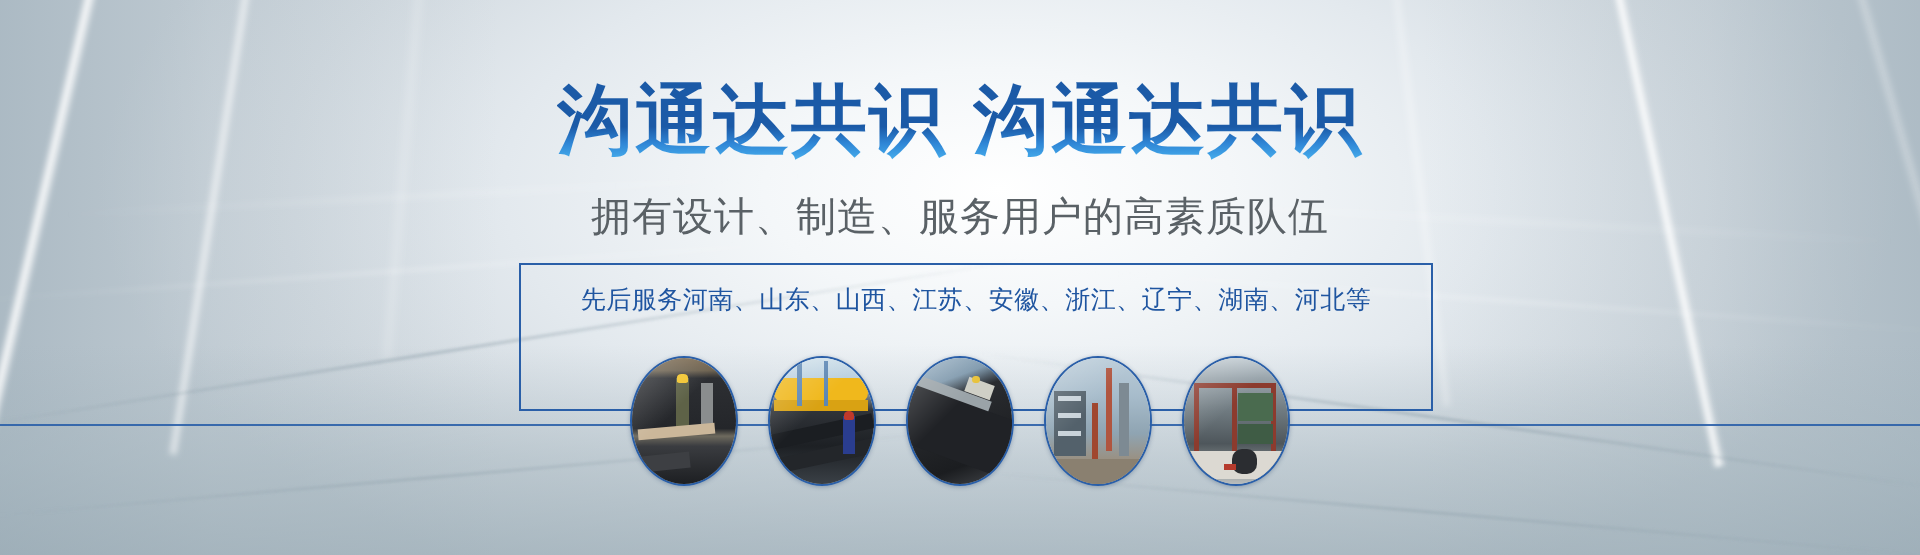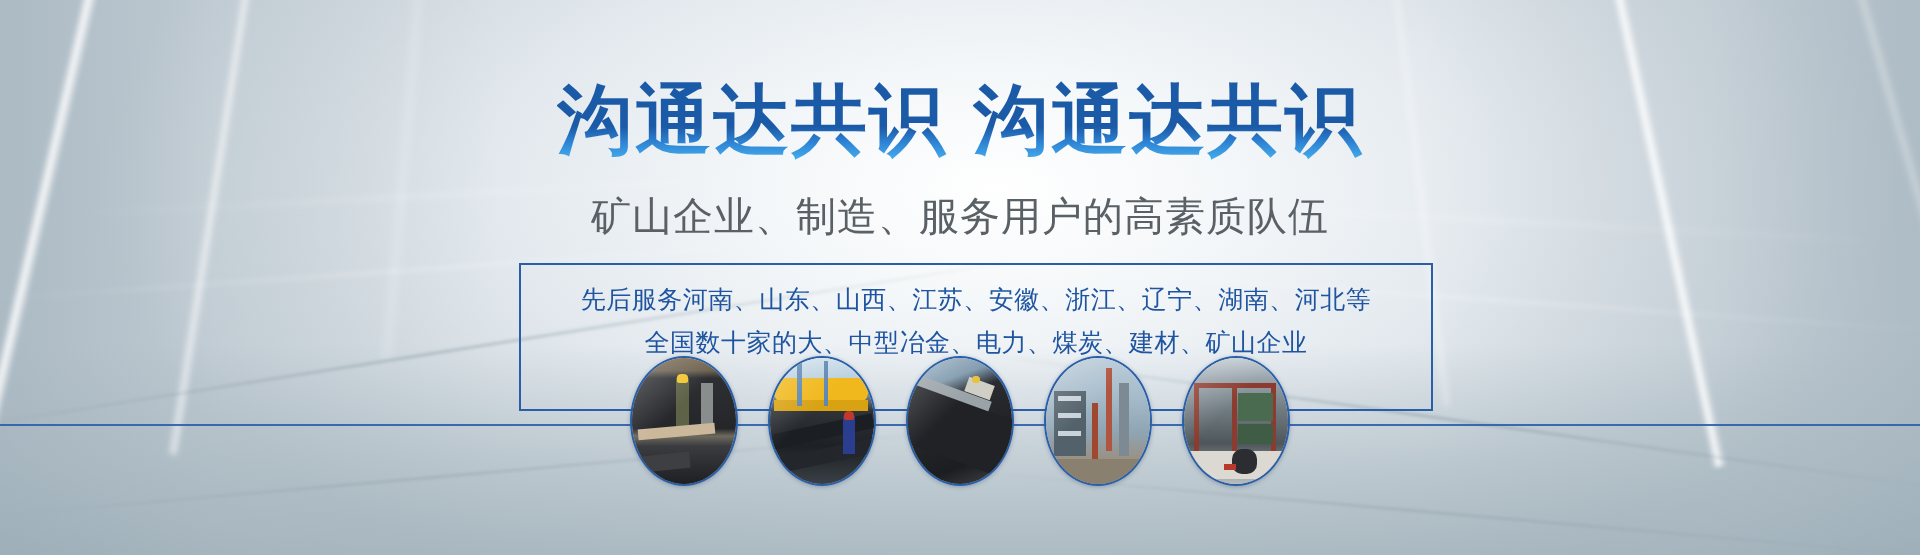--- a/index.html
+++ b/index.html
@@ -185,27 +185,26 @@
   <div class="seam lo   h6"></div>
   <div class="seam soft h7"></div>
   <div class="seam soft h8"></div>
 
   <div class="content">
 
     <div class="headline">
       <span class="g">沟通达共识</span><span class="sp"></span><span class="g">沟通达共识</span>
     </div>
 
-    <div class="subtitle">矿山企业、制造、服务用户的高素质队伍</div>
+    <div class="subtitle">拥有设计、制造、服务用户的高素质队伍</div>
 
     <div class="infobox"></div>
 
     <div class="infotext">
       <div>先后服务河南、山东、山西、江苏、安徽、浙江、辽宁、湖南、河北等</div>
-      <div>全国数十家的大、中型冶金、电力、煤炭、建材、矿山企业</div>
     </div>
 
     <div class="rule"></div>
 
     <div class="photos">
 
       <div class="photo p1">
         <div class="img">
             <i class="f1"></i>
             <i class="f2"></i>

